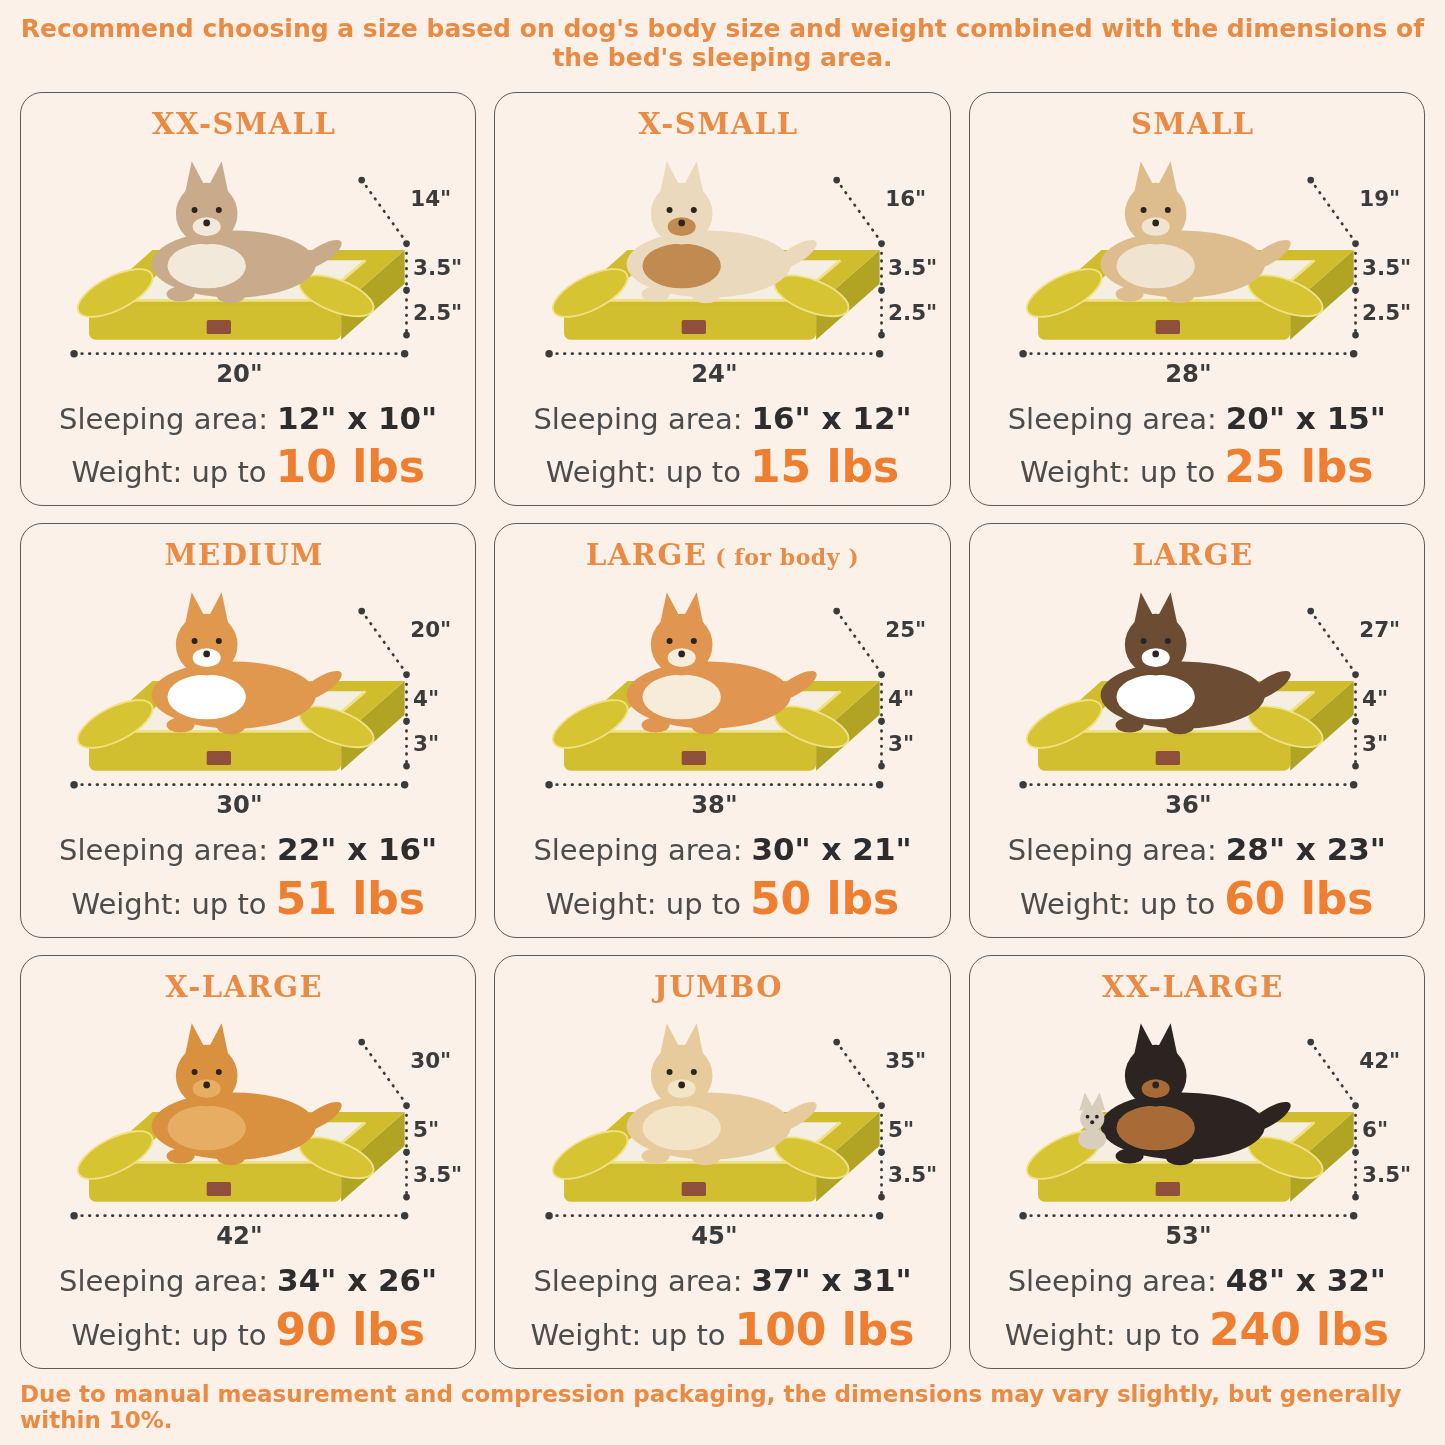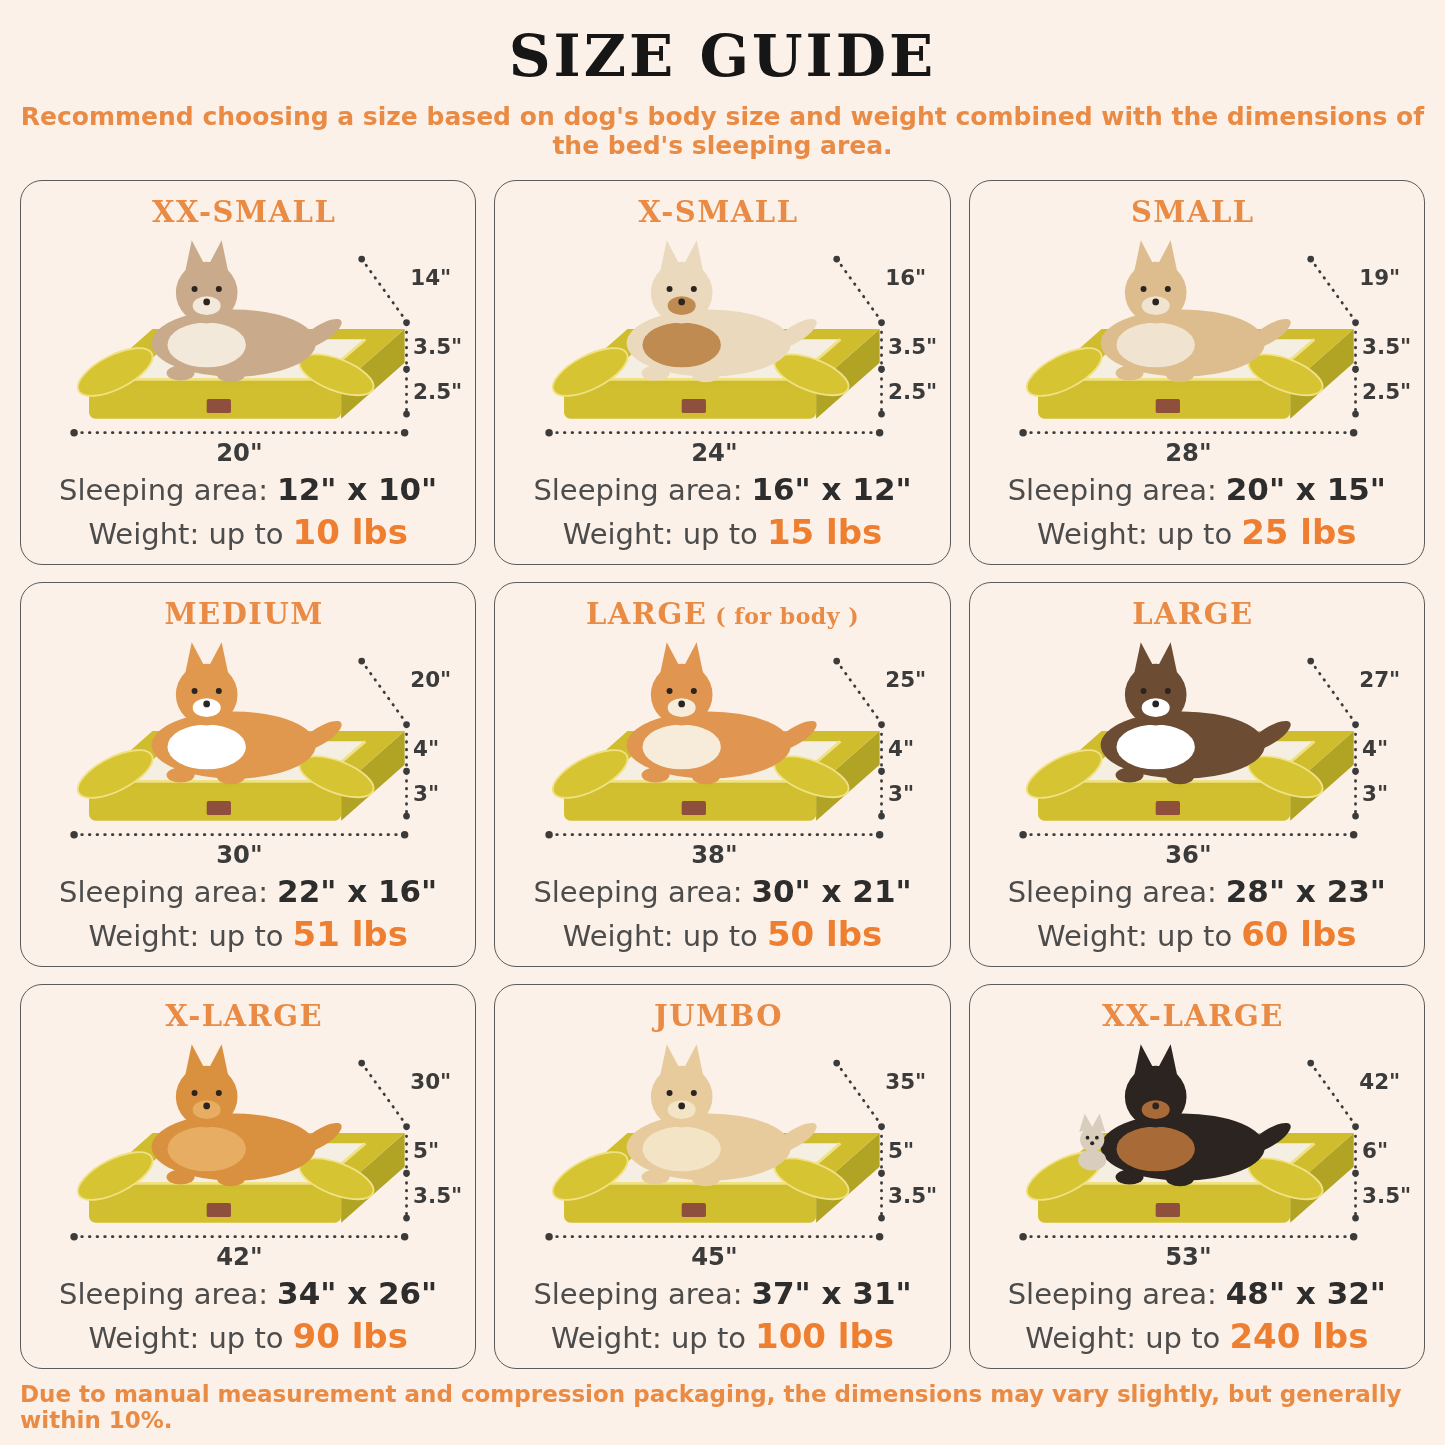--- a/index.html
+++ b/index.html
@@ -28,21 +28,21 @@
     font-family:"DejaVu Serif","Liberation Serif",serif;
     color:var(--accent,#e98b45);font-size:29px;font-weight:700;letter-spacing:1.5px;
     margin:10px 0 0;text-align:right;white-space:nowrap;
   }
   .card-title .suffix{font-size:22px;letter-spacing:.5px;margin-left:8px;}
   .fig{width:100%;flex:1;display:flex;align-items:center;justify-content:center;}
   svg.fig-svg{width:98%;display:block;}
   .meta{margin:1px 0;text-align:center;font-size:29px;color:var(--text,#4c4c4c);line-height:1.25;white-space:nowrap;}
   .meta .lbl{margin-right:9px;}
   .meta b{color:var(--text-strong,#2d2d2d);font-size:31px;}
-  .meta.weight b{color:var(--weight-accent,#ee7e30);font-size:34px;}
+  .meta.weight b{color:var(--weight-accent,#ee7e30);font-size:44px;}
   .footer{
     color:var(--accent,#e98b45);font-weight:700;font-size:23px;
     text-align:left;margin:12px 0 0;
   }
   
   .dots{stroke:var(--dim-text,#3b3b3b);stroke-width:3;stroke-dasharray:.6 7.6;stroke-linecap:round;fill:none;}
   .dot{fill:var(--dim-text,#3b3b3b);}
   .dim{font-family:"DejaVu Sans","Liberation Sans",sans-serif;font-size:23px;font-weight:700;fill:var(--dim-text,#3b3b3b);}
   .wdim{font-size:26px;}
   .bed-side{fill:var(--bed-side,#b1a324);}
@@ -50,21 +50,20 @@
   .bed-top{fill:var(--bed-top,#cfbd2e);}
   .bed-inner{fill:var(--bed-inner,#f4efe2);}
   .piping{stroke:var(--bed-piping,#efe184);stroke-width:3;fill:none;}
   .bed-arm{fill:var(--bed-arm,#d7c433);stroke:var(--bed-piping,#efe184);stroke-width:2;}
   .bed-tag{fill:var(--bed-tag,#8e4f3c);}
 </style>
 </head>
 <body>
 
 <div class="page">
-  <h1 class="title">SIZE GUIDE</h1>
   <p class="subtitle">Recommend choosing a size based on dog's body size and weight combined with the dimensions of the bed's sleeping area.</p>
   <div class="grid">
       <section class="card">
     <h2 class="card-title"><span>XX-SMALL</span><span class="suffix"></span></h2>
     <div class="fig">
       <svg class="fig-svg" viewBox="0 0 460 252" aria-hidden="true">
 
         <g>
           <polygon class="bed-side" points="330,165 398,105 398,141 330,201"></polygon>
           <rect class="bed-front" x="60" y="165" width="270" height="36" rx="7"></rect>

